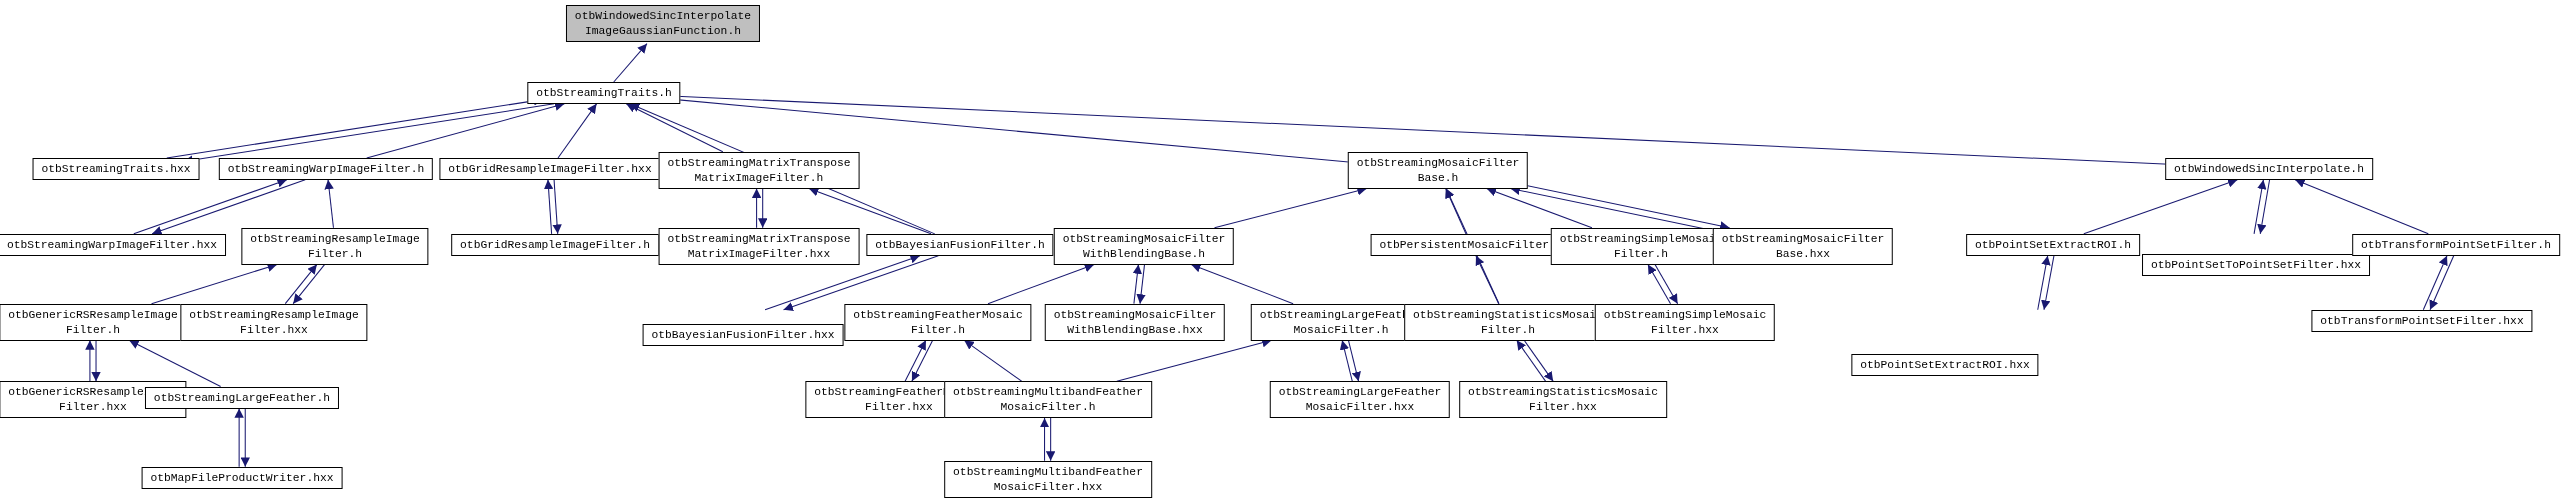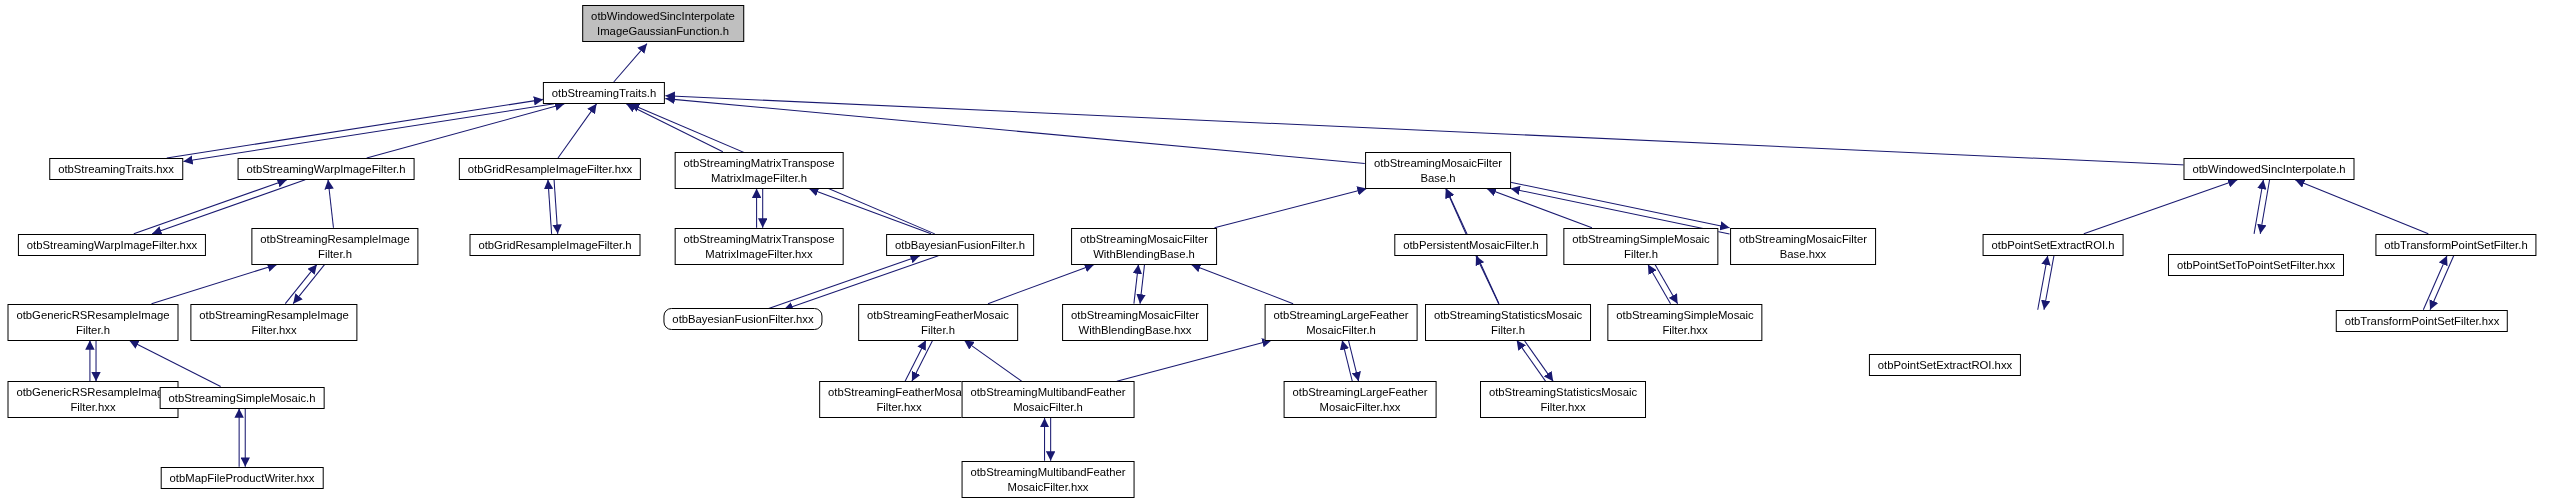--- a/index.html
+++ b/index.html
@@ -17,20 +17,21 @@
     box-sizing:border-box;
     background:var(--node-fill,#ffffff);
     border:0.9px solid var(--node-border,#000000);
     color:var(--text,#000000);
     font-size:11.3px;
     line-height:1.32;
     padding:2.6px 7.9px;
     white-space:pre-line;
     text-align:center;
     cursor:pointer;
+    font-family:Liberation Mono, monospace;
   }
   .node.subject{
     background:var(--subject-fill,#bfbfbf);
     border:1.7px solid var(--node-border,#000000);
   }
   .edge-line{stroke:var(--edge,#191970);stroke-width:1.2;fill:none;}
 </style>
 </head>
 <body style="background: rgb(255, 255, 255);">
 
@@ -126,36 +127,36 @@
 Filter.h</div>
     <div class="node" style="left: 1803px; top: 228px;">otbStreamingMosaicFilter
 Base.hxx</div>
     <div class="node" style="left: 2053px; top: 234px;">otbPointSetExtractROI.h</div>
     <div class="node" style="left: 2256px; top: 234px; margin-top: 20px;">otbPointSetToPointSetFilter.hxx</div>
     <div class="node" style="left: 2456px; top: 234px;">otbTransformPointSetFilter.h</div>
     <div class="node" style="left: 93px; top: 304px;">otbGenericRSResampleImage
 Filter.h</div>
     <div class="node" style="left: 274px; top: 304px;">otbStreamingResampleImage
 Filter.hxx</div>
-    <div class="node" style="left: 743px; top: 308px; border-radius: 8px;">otbBayesianFusionFilter.hxx</div>
+    <div class="node" style="left: 743px; top: 324px;">otbBayesianFusionFilter.hxx</div>
     <div class="node" style="left: 938px; top: 304px; text-align: center;">otbStreamingFeatherMosaic
 Filter.h</div>
     <div class="node" style="left: 1135px; top: 304px;">otbStreamingMosaicFilter
 WithBlendingBase.hxx</div>
     <div class="node" style="left: 1341px; top: 304px;">otbStreamingLargeFeather
 MosaicFilter.h</div>
     <div class="node" style="left: 1508px; top: 304px;">otbStreamingStatisticsMosaic
 Filter.h</div>
     <div class="node" style="left: 1685px; top: 304px;">otbStreamingSimpleMosaic
 Filter.hxx</div>
     <div class="node" style="left: 1945px; top: 310px; margin-top: 44px;">otbPointSetExtractROI.hxx</div>
     <div class="node" style="left: 2422px; top: 310px;">otbTransformPointSetFilter.hxx</div>
     <div class="node" style="left: 93px; top: 381px;">otbGenericRSResampleImage
 Filter.hxx</div>
-    <div class="node" style="left: 242px; top: 387px;">otbStreamingSimpleMosaic.h</div>
+    <div class="node" style="left: 242px; top: 387px;">otbStreamingLargeFeather.h</div>
     <div class="node" style="left: 899px; top: 381px;">otbStreamingFeatherMosaic
 Filter.hxx</div>
     <div class="node" style="left: 1048px; top: 381px;">otbStreamingMultibandFeather
 MosaicFilter.h</div>
     <div class="node" style="left: 1360px; top: 381px;">otbStreamingLargeFeather
 MosaicFilter.hxx</div>
     <div class="node" style="left: 1563px; top: 381px;">otbStreamingStatisticsMosaic
 Filter.hxx</div>
     <div class="node" style="left: 242px; top: 467px;">otbMapFileProductWriter.hxx</div>
     <div class="node" style="left: 1048px; top: 461px;">otbStreamingMultibandFeather

